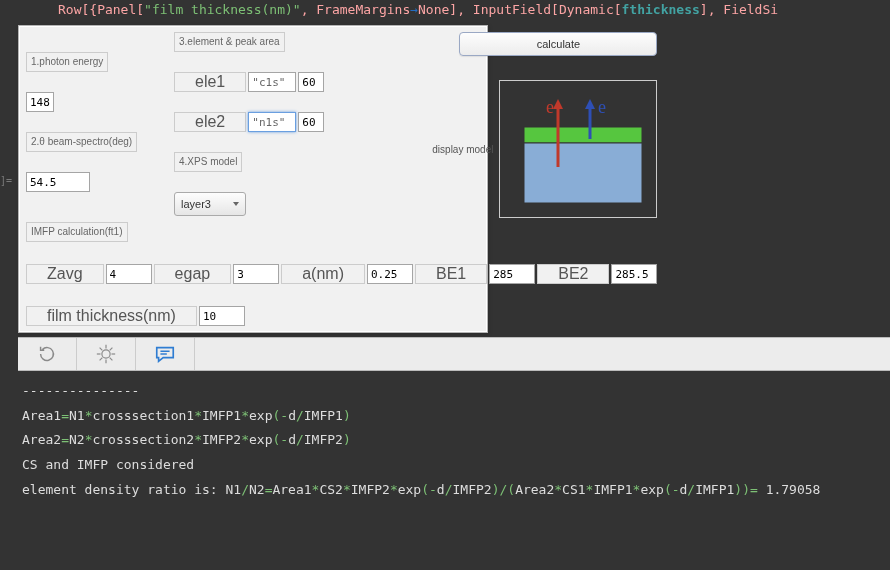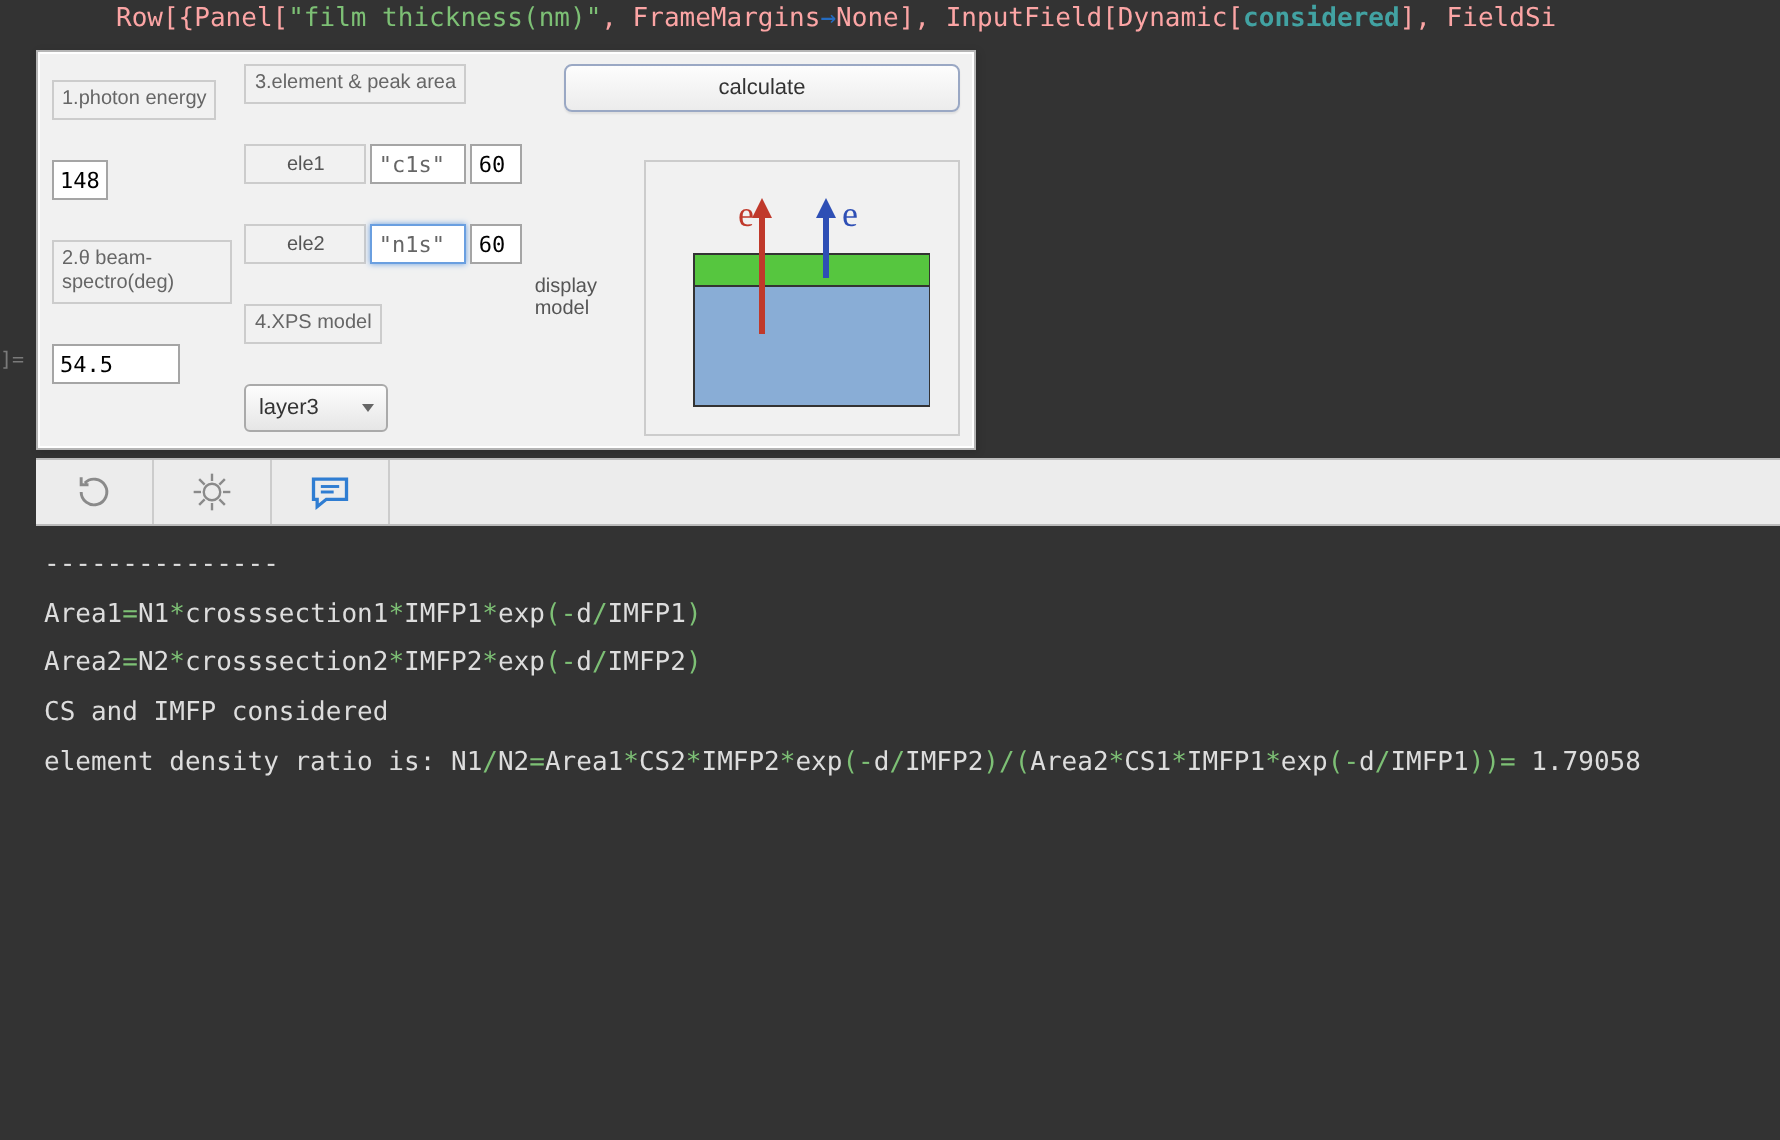--- a/index.html
+++ b/index.html
@@ -5,51 +5,51 @@
 html,body{margin:0;padding:0;width:890px;height:570px;overflow:hidden;background:#333;font-family:"Helvetica Neue",Arial,sans-serif;font-size:11px;color:#000}
 .code-line{color:#aaa;font-family:Consolas,Monaco,monospace;font-size:13px;padding:2px 0 8px 58px;white-space:nowrap}
 .kw-box{color:#fca5a5}.kw-sym{color:#256cc1}.kw-str{color:#7dc075}.kw-var{color:#42a2a2;font-weight:bold}
 .out-label{position:absolute;left:0;top:175px;color:#7a7a7a;font-family:Consolas,monospace;font-size:10px}
 .panel{background:#f1f1f1;border:1px solid #b5b5b5;box-shadow:inset 0 0 0 1px #fff,1px 1px 4px rgba(0,0,0,.15);margin:0 0 0 18px;width:470px;padding:4px;box-sizing:border-box}
 .panel table{border-collapse:collapse}
 .panel td{vertical-align:top;padding:2px 3px}
 .cell-stack{display:flex;flex-direction:column;gap:20px;align-items:flex-start}
 .lbl-box{background:#f1f1f1;border:1px solid #ccc;color:#666;font-size:10px;padding:3px 4px;min-height:12px;line-height:12px;display:flex;align-items:center}
 .row-inline{display:flex;gap:2px;align-items:center}
-.tiny-lbl{background:#f1f1f1;border:1px solid #ccc;color:#555;font-size:10px;padding:3px 20px;height:12px;display:flex;align-items:center}
+.tiny-lbl{background:#f1f1f1;border:1px solid #ccc;color:#555;font-size:16px;padding:3px 20px;height:12px;display:flex;align-items:center}
 .inp{background:#fff;border:1px solid #a5a5a5;font-size:11px;font-family:Consolas,monospace;box-sizing:border-box;height:20px;padding:1px 3px;color:#000}
 .btn-calc{background:linear-gradient(#fdfdfd,#ececec);border:1px solid #9aa8c4;border-radius:4px;height:22px;width:196px;font-size:11px;color:#333;display:flex;align-items:center;justify-content:center;cursor:pointer;box-shadow:0 1px 1px rgba(0,0,0,.08)}
 .popup{background:linear-gradient(#fdfdfd,#e6e6e6);border:1px solid #aaa;border-radius:3px;height:22px;width:58px;font-size:11px;color:#333;display:flex;align-items:center;padding:0 6px;cursor:pointer;position:relative}
 .popup:after{content:"";position:absolute;right:6px;top:9px;border-left:3px solid transparent;border-right:3px solid transparent;border-top:4px solid #666}
 .display-model-wrap{display:flex;align-items:center;gap:6px;margin-top:4px}
 .display-model{border:1px solid #ccc;padding:10px 14px 6px 14px}
 .imfp-row{display:flex;gap:2px;align-items:center;margin-top:2px}
 .toolbar{background:#ececec;border-top:1px solid #bbb;border-bottom:1px solid #bbb;height:32px;margin:4px 0 0 18px;display:flex;align-items:stretch}
 .tool-btn{width:58px;display:flex;align-items:center;justify-content:center;border-right:1px solid #ccc;cursor:pointer}
 .tool-btn svg{width:22px;height:22px}
 .output{font-family:Consolas,Monaco,monospace;font-size:13px;color:#ddd;padding:8px 0 0 22px;line-height:1.9;white-space:nowrap}
 .op{color:#7dc075}
 .num{color:#ddd}
 svg.model{display:block}
 </style>
 </head>
 <body>
 
 <div class="code-line">
-  <span class="kw-box">Row[{Panel[</span><span class="kw-str">"</span><span class="kw-str">film thickness(nm)</span><span class="kw-str">"</span><span class="kw-box">, FrameMargins</span><span class="kw-sym">→</span><span class="kw-box">None], InputField[Dynamic[</span><span class="kw-var">considered</span><span class="kw-box">], FieldSi</span>
+  <span class="kw-box">Row[{Panel[</span><span class="kw-str">"</span><span class="kw-str">film thickness(nm)</span><span class="kw-str">"</span><span class="kw-box">, FrameMargins</span><span class="kw-sym">→</span><span class="kw-box">None], InputField[Dynamic[</span><span class="kw-var">fthickness</span><span class="kw-box">], FieldSi</span>
 </div>
 
 <div class="out-label">]=</div>
 
 <div class="panel">
   <table>
     <tbody>
         <tr>
       <td>
-        <div class="cell-stack" style="margin-top:8px;">
+        <div class="cell-stack" style="margin-top:20px;">
           <div class="lbl-box">1.photon energy</div>
           <input class="inp" style="width: 28px;" value="1486.6">
           <div class="lbl-box">2.θ beam-spectro(deg)</div>
           <input class="inp" style="width: 64px;" value="54.5">
         </div>
       </td>
       <td>
         <div class="cell-stack">
           <div class="lbl-box">3.element &amp; peak area</div>
           <div class="row-inline">
@@ -80,20 +80,43 @@
                 <rect x="10" y="36" width="118" height="16" fill="#56c63f" stroke="#333" stroke-width="1"></rect>
                 <rect x="10" y="52" width="118" height="60" fill="#89add6" stroke="#333" stroke-width="1"></rect>
                 <line x1="44" y1="76" x2="44" y2="14" stroke="#c0392b" stroke-width="3"></line>
                 <polygon points="44,8 39,18 49,18" fill="#c0392b"></polygon>
                 <line x1="76" y1="48" x2="76" y2="14" stroke="#2e4fb5" stroke-width="3"></line>
                 <polygon points="76,8 71,18 81,18" fill="#2e4fb5"></polygon>
                 <text x="32" y="22" font-size="18" font-family="serif" fill="#c0392b">e</text>
                 <text x="84" y="22" font-size="18" font-family="serif" fill="#2e4fb5">e</text>
               </svg>
             </div>
+          </div>
+        </div>
+      </td>
+    </tr>
+    <tr>
+      <td colspan="3">
+        <div class="cell-stack">
+          <div class="lbl-box">IMFP calculation(ft1)</div>
+          <div class="imfp-row">
+            <div class="tiny-lbl">Zavg</div>
+            <input class="inp" style="width: 46px;" value="4">
+            <div class="tiny-lbl">egap</div>
+            <input class="inp" style="width: 46px;" value="3">
+            <div class="tiny-lbl">a(nm)</div>
+            <input class="inp" style="width: 46px;" value="0.25">
+            <div class="tiny-lbl">BE1</div>
+            <input class="inp" style="width: 46px;" value="285">
+            <div class="tiny-lbl">BE2</div>
+            <input class="inp" style="width: 46px;" value="285.5">
+          </div>
+          <div class="imfp-row">
+            <div class="tiny-lbl">film thickness(nm)</div>
+            <input class="inp" style="width: 46px;" value="10">
           </div>
         </div>
       </td>
     </tr>
   </tbody>
     </table>
 </div>
 
 <div class="toolbar">
   <div class="tool-btn">

